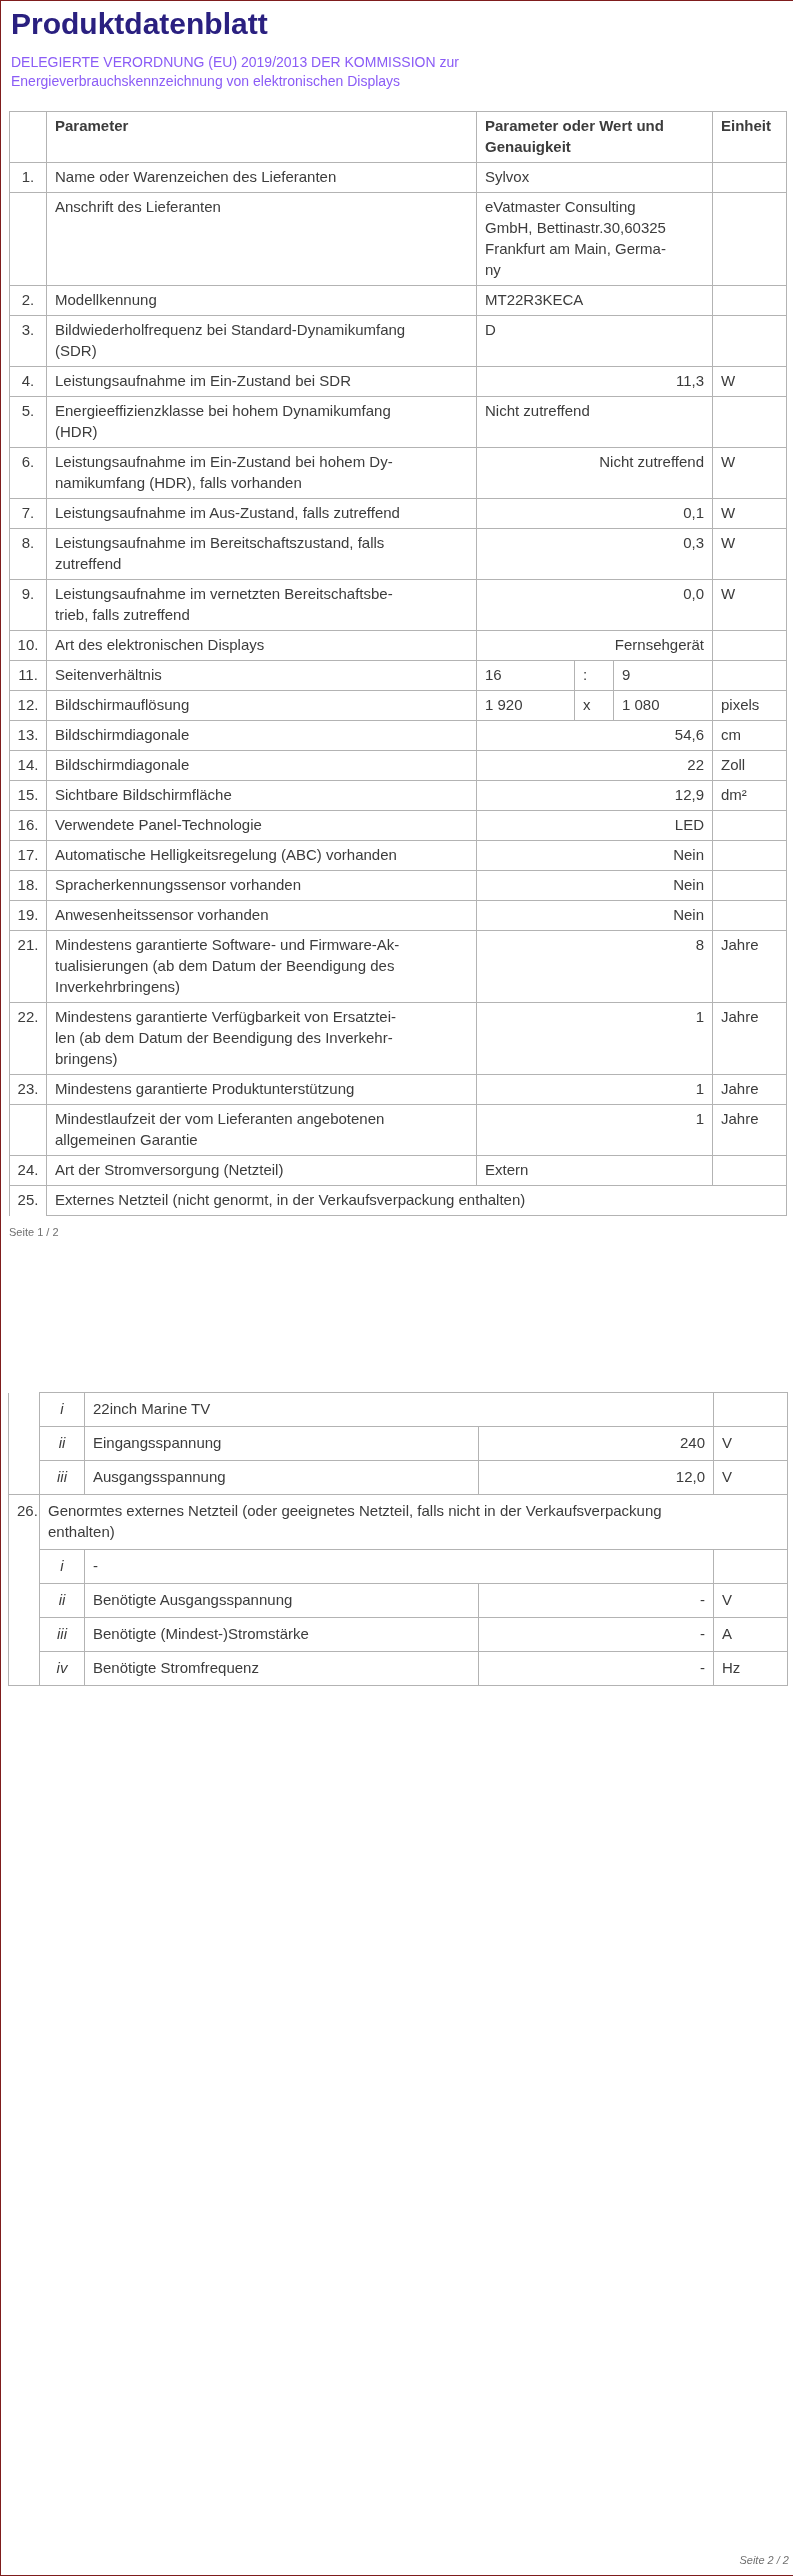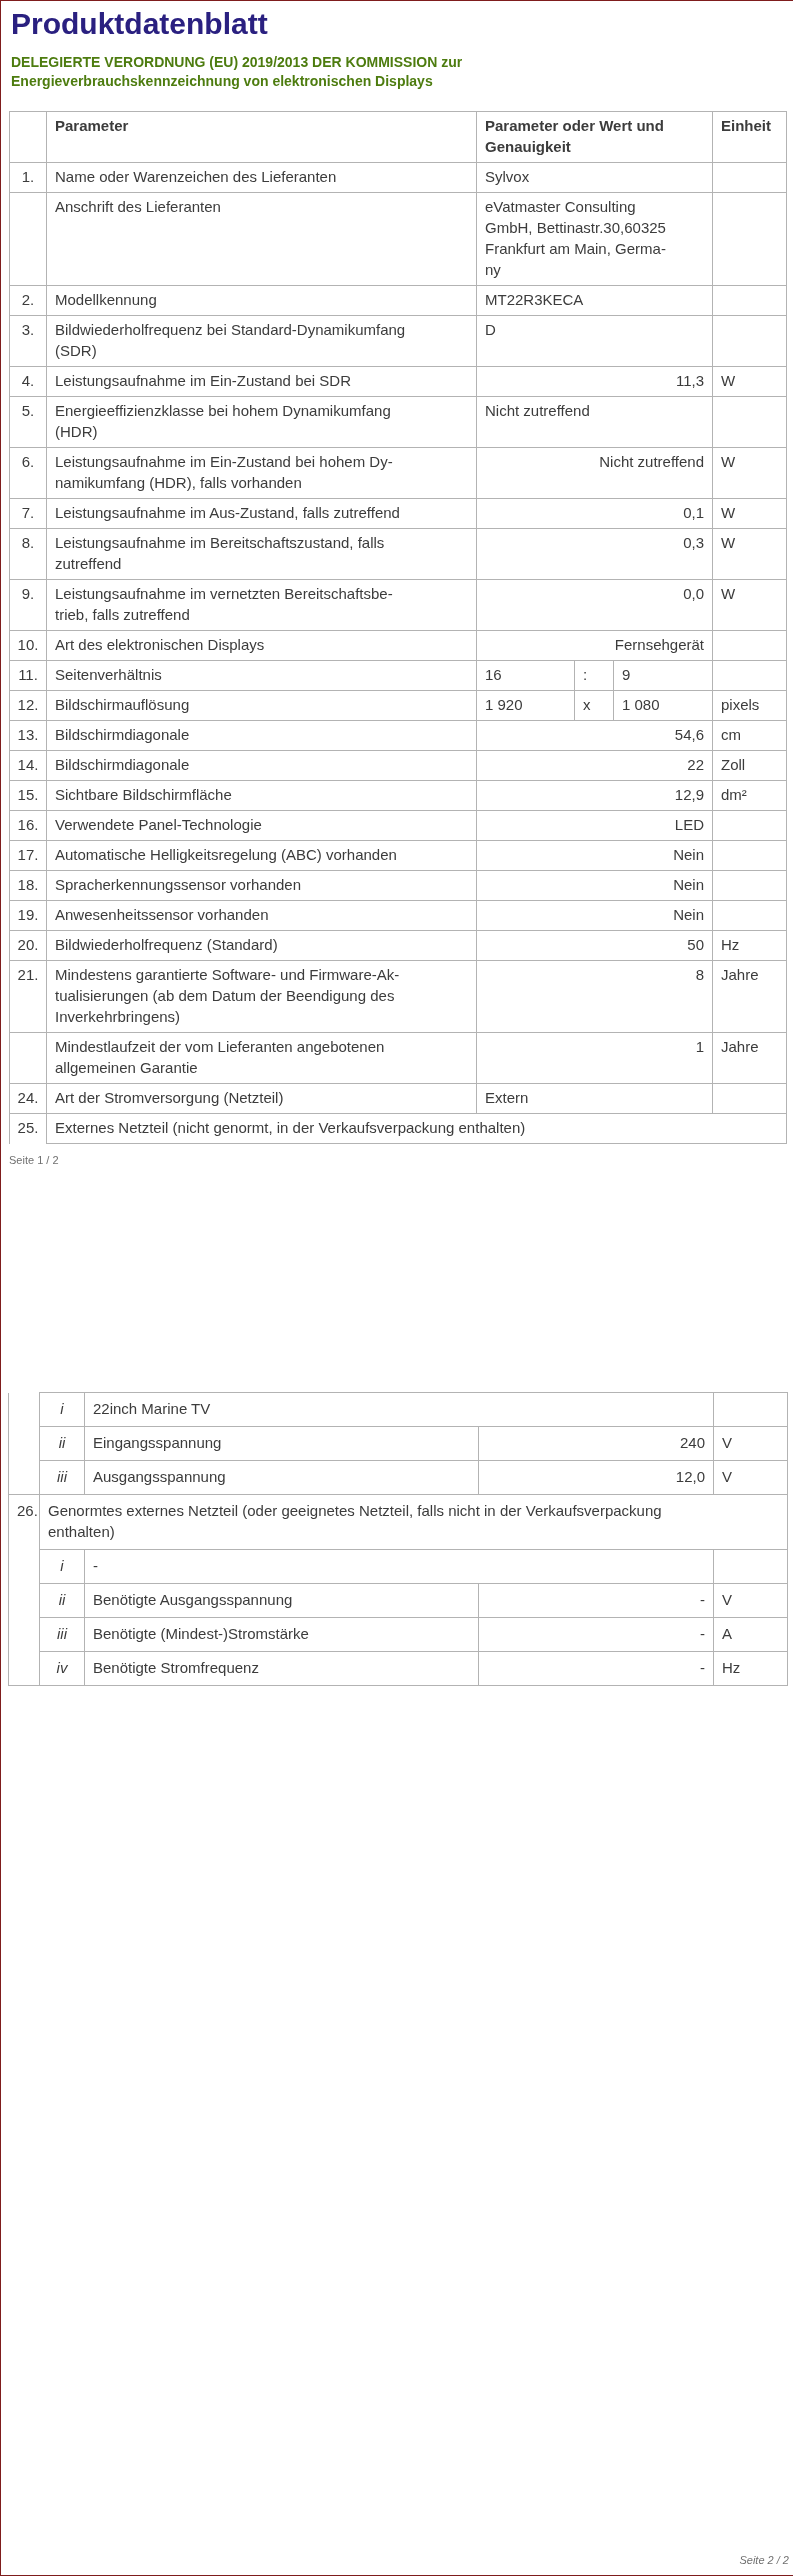--- a/index.html
+++ b/index.html
@@ -17,21 +17,21 @@
   .page1 { position:absolute; left:8px; top:4px; width:778px; }
   .page2 { position:absolute; left:7px; top:1391px; width:779px; }
 
   h1.doc-title {
     margin:2px 0 0 2px;
     font-size:30px;
     line-height:34px;
     font-weight:bold;
     color:#2a2080;
   }
-  .subtitle { margin:12px 0 0 2px; font-size:14px; line-height:19px; color:#4d7c0f;font-weight:bold; }
+  .subtitle { margin:12px 0 0 2px; font-size:14px; line-height:19px; color:#8b5cf6; }
 
   table.sheet {
     border-collapse:collapse;
     table-layout:fixed;
     width:778px;
     margin-top:20px;
   }
   table.sheet.t2 { width:779px; margin-top:0; }
 
   table.sheet td, table.sheet th {
@@ -221,31 +221,39 @@
             <td class="val-r" colspan="3">Nein</td>
             <td></td>
           </tr>
           <tr>
             <td class="num">19.</td>
             <td>Anwesenheitssensor vorhanden</td>
             <td class="val-r" colspan="3">Nein</td>
             <td></td>
           </tr>
           <tr>
-            <td class="num">20.</td>
-            <td>Bildwiederholfrequenz (Standard)</td>
-            <td class="val-r" colspan="3">50</td>
-            <td>Hz</td>
-          </tr>
-          <tr>
             <td class="num">21.</td>
             <td>Mindestens garantierte Software- und Firmware-Ak-
 tualisierungen (ab dem Datum der Beendigung des
 Inverkehrbringens)</td>
             <td class="val-r" colspan="3">8</td>
+            <td>Jahre</td>
+          </tr>
+          <tr>
+            <td class="num">22.</td>
+            <td>Mindestens garantierte Verfügbarkeit von Ersatztei-
+len (ab dem Datum der Beendigung des Inverkehr-
+bringens)</td>
+            <td class="val-r" colspan="3">1</td>
+            <td>Jahre</td>
+          </tr>
+          <tr>
+            <td class="num">23.</td>
+            <td>Mindestens garantierte Produktunterstützung</td>
+            <td class="val-r" colspan="3">1</td>
             <td>Jahre</td>
           </tr>
           <tr>
             <td class="num"></td>
             <td>Mindestlaufzeit der vom Lieferanten angebotenen
 allgemeinen Garantie</td>
             <td class="val-r" colspan="3">1</td>
             <td>Jahre</td>
           </tr>
           <tr>

